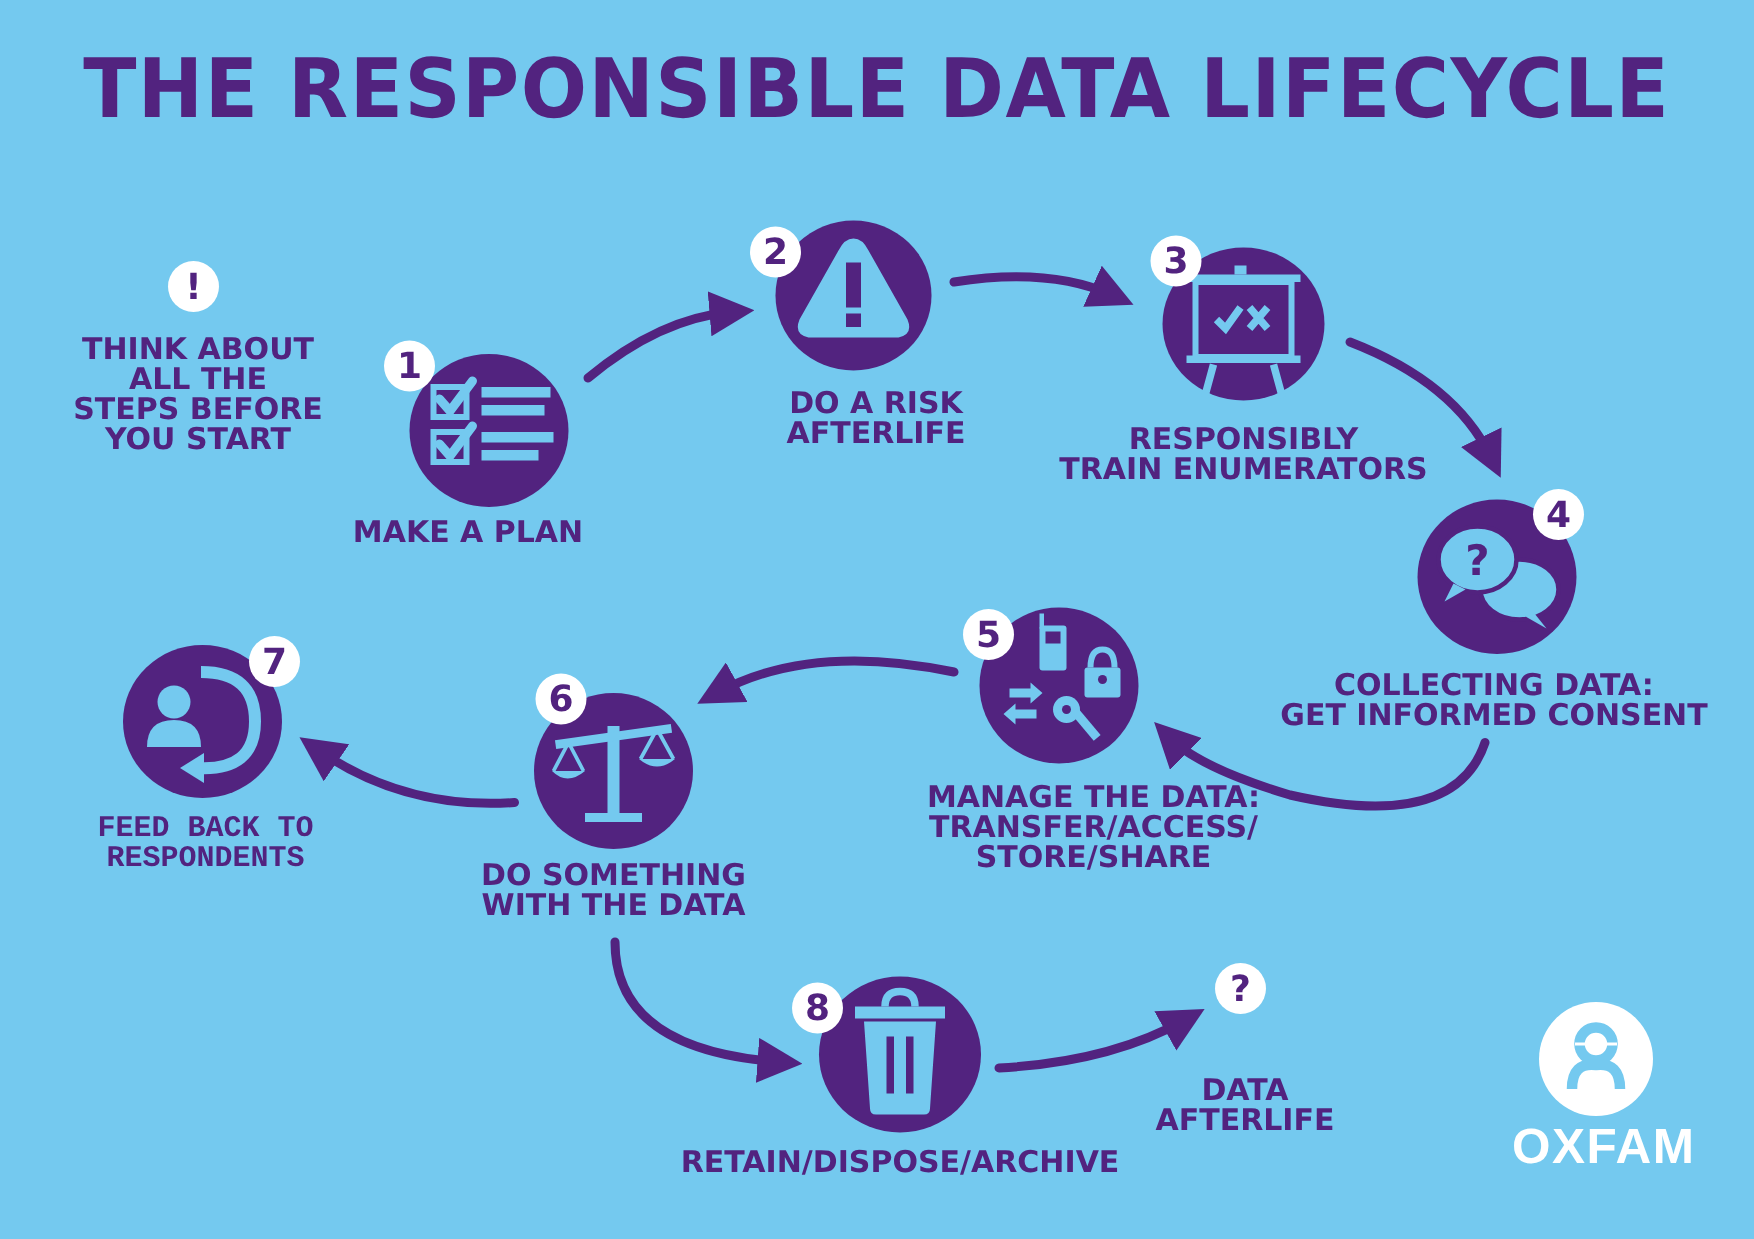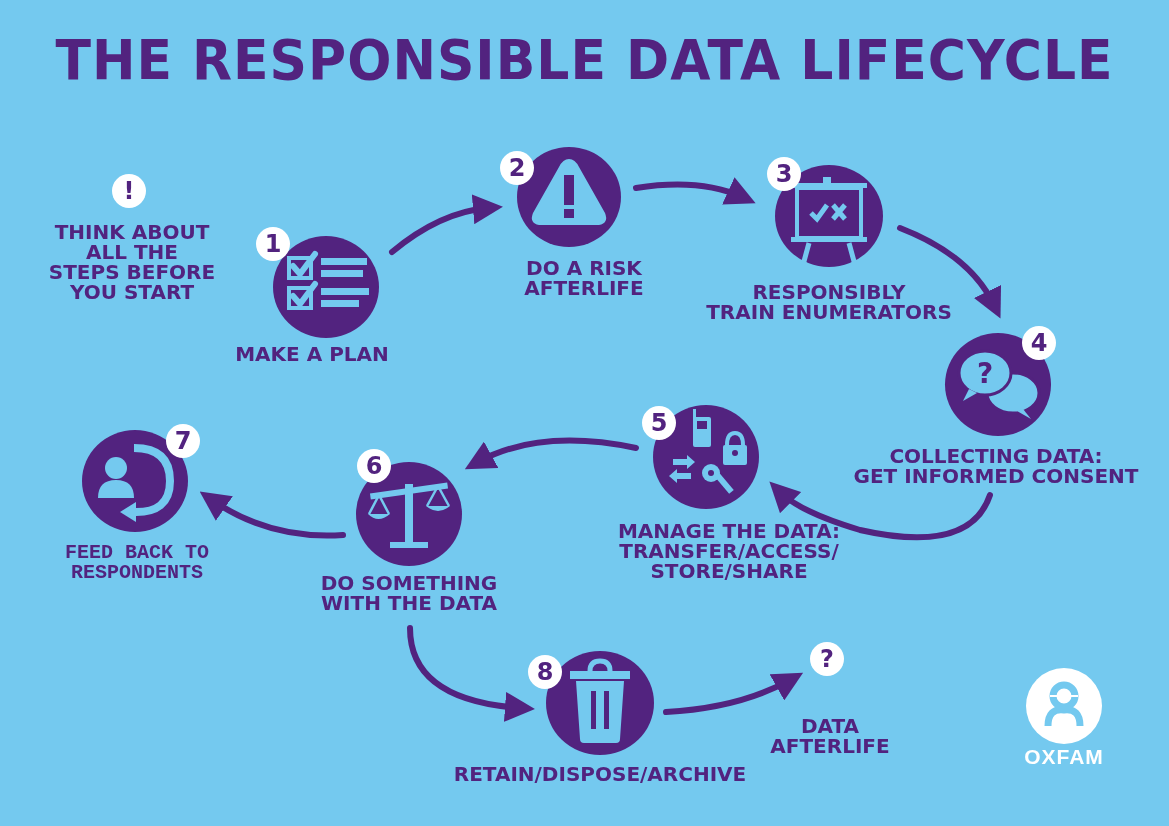--- a/index.html
+++ b/index.html
@@ -32,21 +32,21 @@
     white-space: nowrap; transform: translateX(-50%);
   }
   .label .light { font-weight: bold; display: block; }
   .label span { display: block; }
   .logo-disc {
     position: absolute; left: 1026px; top: 668px; width: 76px; height: 76px;
     border-radius: 50%; background: #ffffff;
   }
   .logo-text {
     position: absolute; left: 1008px; top: 745px; width: 112px; text-align: center;
-    color: #ffffff; font-weight: bold; font-size: 21px; letter-spacing: 1px;
+    color: #ffffff; font-weight: bold; font-size: 33px; letter-spacing: 1px;
     font-family: "Liberation Sans", sans-serif;
   }
 </style>
 </head>
 <body>
 
 <div class="title">THE RESPONSIBLE DATA LIFECYCLE</div>
 
 <svg class="arrows" width="1169" height="826">
   <defs>

